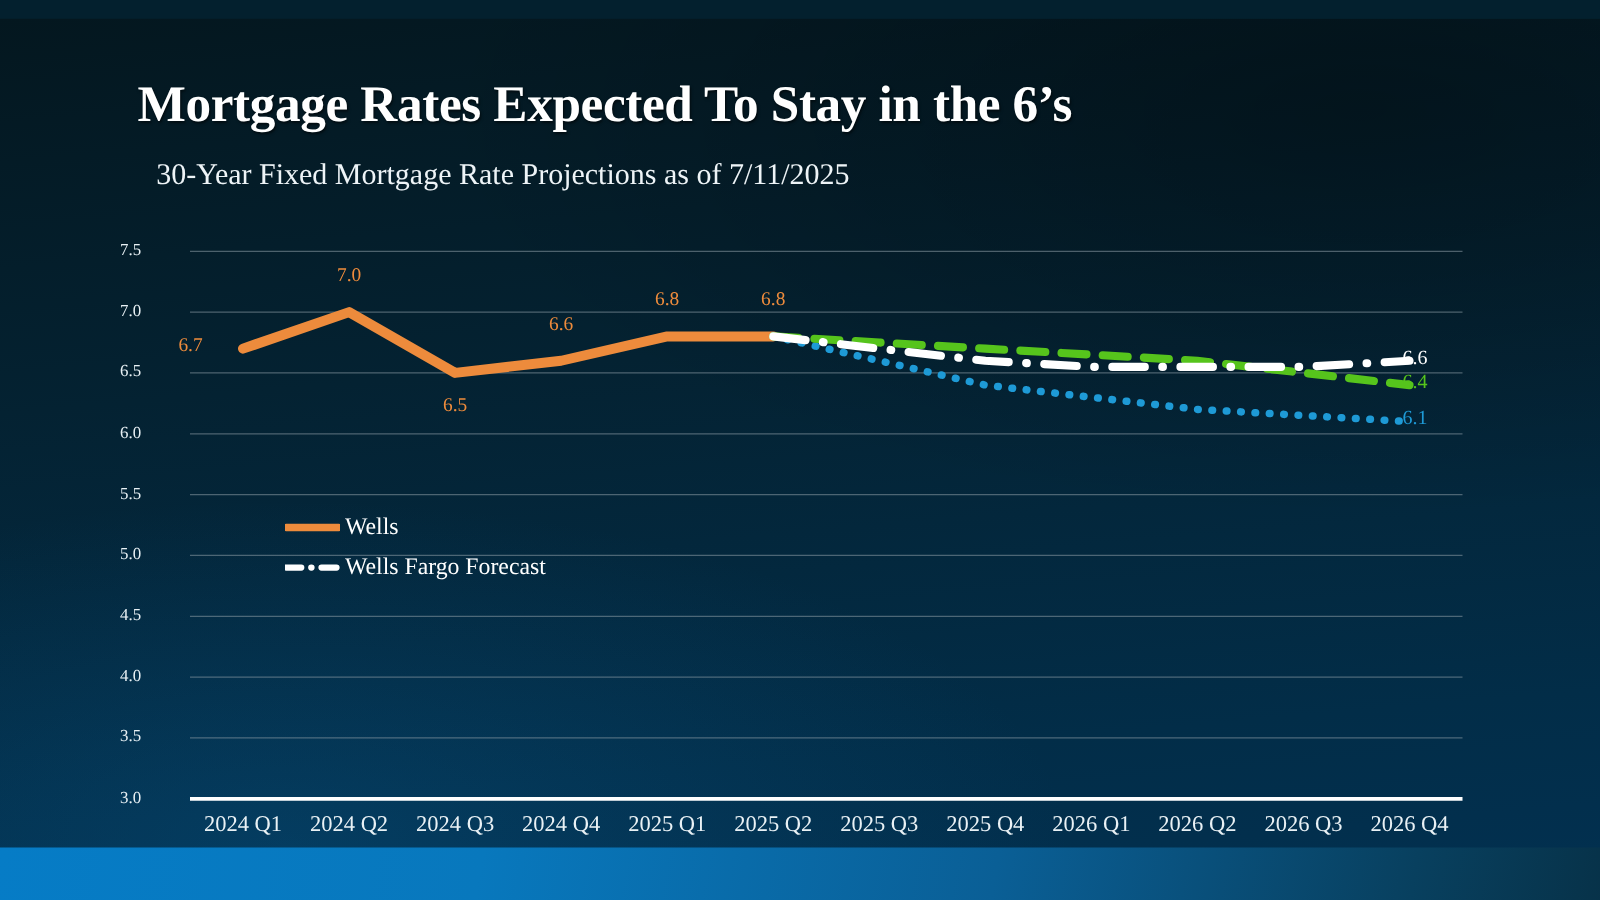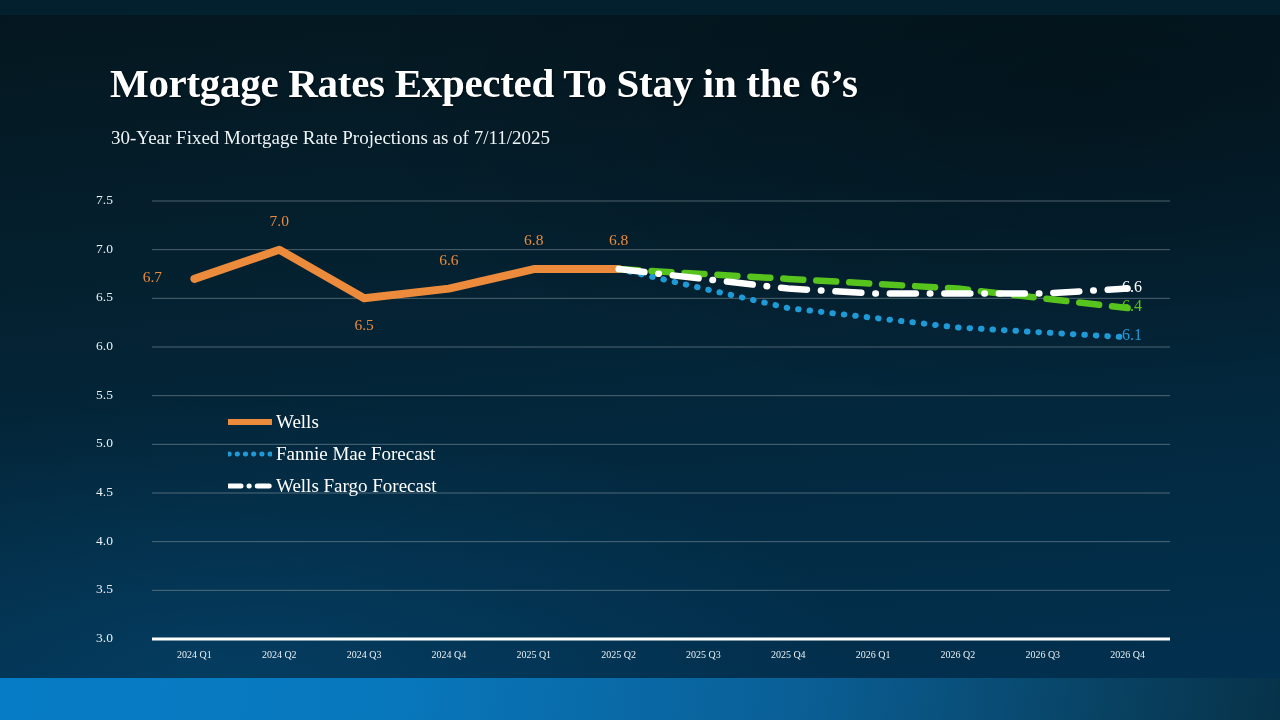--- a/index.html
+++ b/index.html
@@ -33,44 +33,44 @@
     top: 44px;
     font-size: 41px;
     font-weight: bold;
     color: #ffffff;
     letter-spacing: -0.3px;
     white-space: nowrap;
     text-shadow: 1px 1px 2px rgba(0,0,0,0.55);
   }
   #subtitle {
     position: absolute;
-    left: 111px;
+    left: 125px;
     top: 112px;
-    font-size: 19px;
+    font-size: 24px;
     color: #eef4f7;
     white-space: nowrap;
   }
 
   
   #chart {
     position: absolute;
     left: 0;
     top: 0;
     width: 1280px;
     height: 720px;
   }
   .axis-label {
     position: absolute;
     font-size: 13.5px;
     color: #e9f1f5;
     white-space: nowrap;
   }
   .x-label {
     position: absolute;
-    font-size: 10px;
+    font-size: 18px;
     color: #e9f1f5;
     text-align: left;
     white-space: nowrap;
     transform: translateX(-50%);
   }
   .pt-label {
     position: absolute;
     font-size: 15.5px;
     white-space: nowrap;
     transform: translateX(-50%);
@@ -152,26 +152,20 @@
 
   <div id="legend">
     <div class="legend-row">
       <svg class="legend-key" viewBox="0 0 44 14">
         <line x1="1" y1="7" x2="43" y2="7" stroke="#ED8B3C" stroke-width="6" stroke-linecap="round"></line>
       </svg>
       <span class="legend-text">Wells</span>
     </div>
     <div class="legend-row">
       <svg class="legend-key" viewBox="0 0 44 14">
-        <line x1="1" y1="7" x2="43" y2="7" stroke="#1E9AD6" stroke-width="5" stroke-linecap="round" stroke-dasharray="0.2 8"></line>
-      </svg>
-      <span class="legend-text">Fannie Mae Forecast</span>
-    </div>
-    <div class="legend-row">
-      <svg class="legend-key" viewBox="0 0 44 14">
         <line x1="1" y1="7" x2="43" y2="7" stroke="#FFFFFF" stroke-width="5" stroke-linecap="round" stroke-dasharray="12 8 0.2 8"></line>
       </svg>
       <span class="legend-text">Wells Fargo Forecast</span>
     </div>
   </div>
 
   <div id="footer-bar"></div>
 </div>
 
 </body></html>

